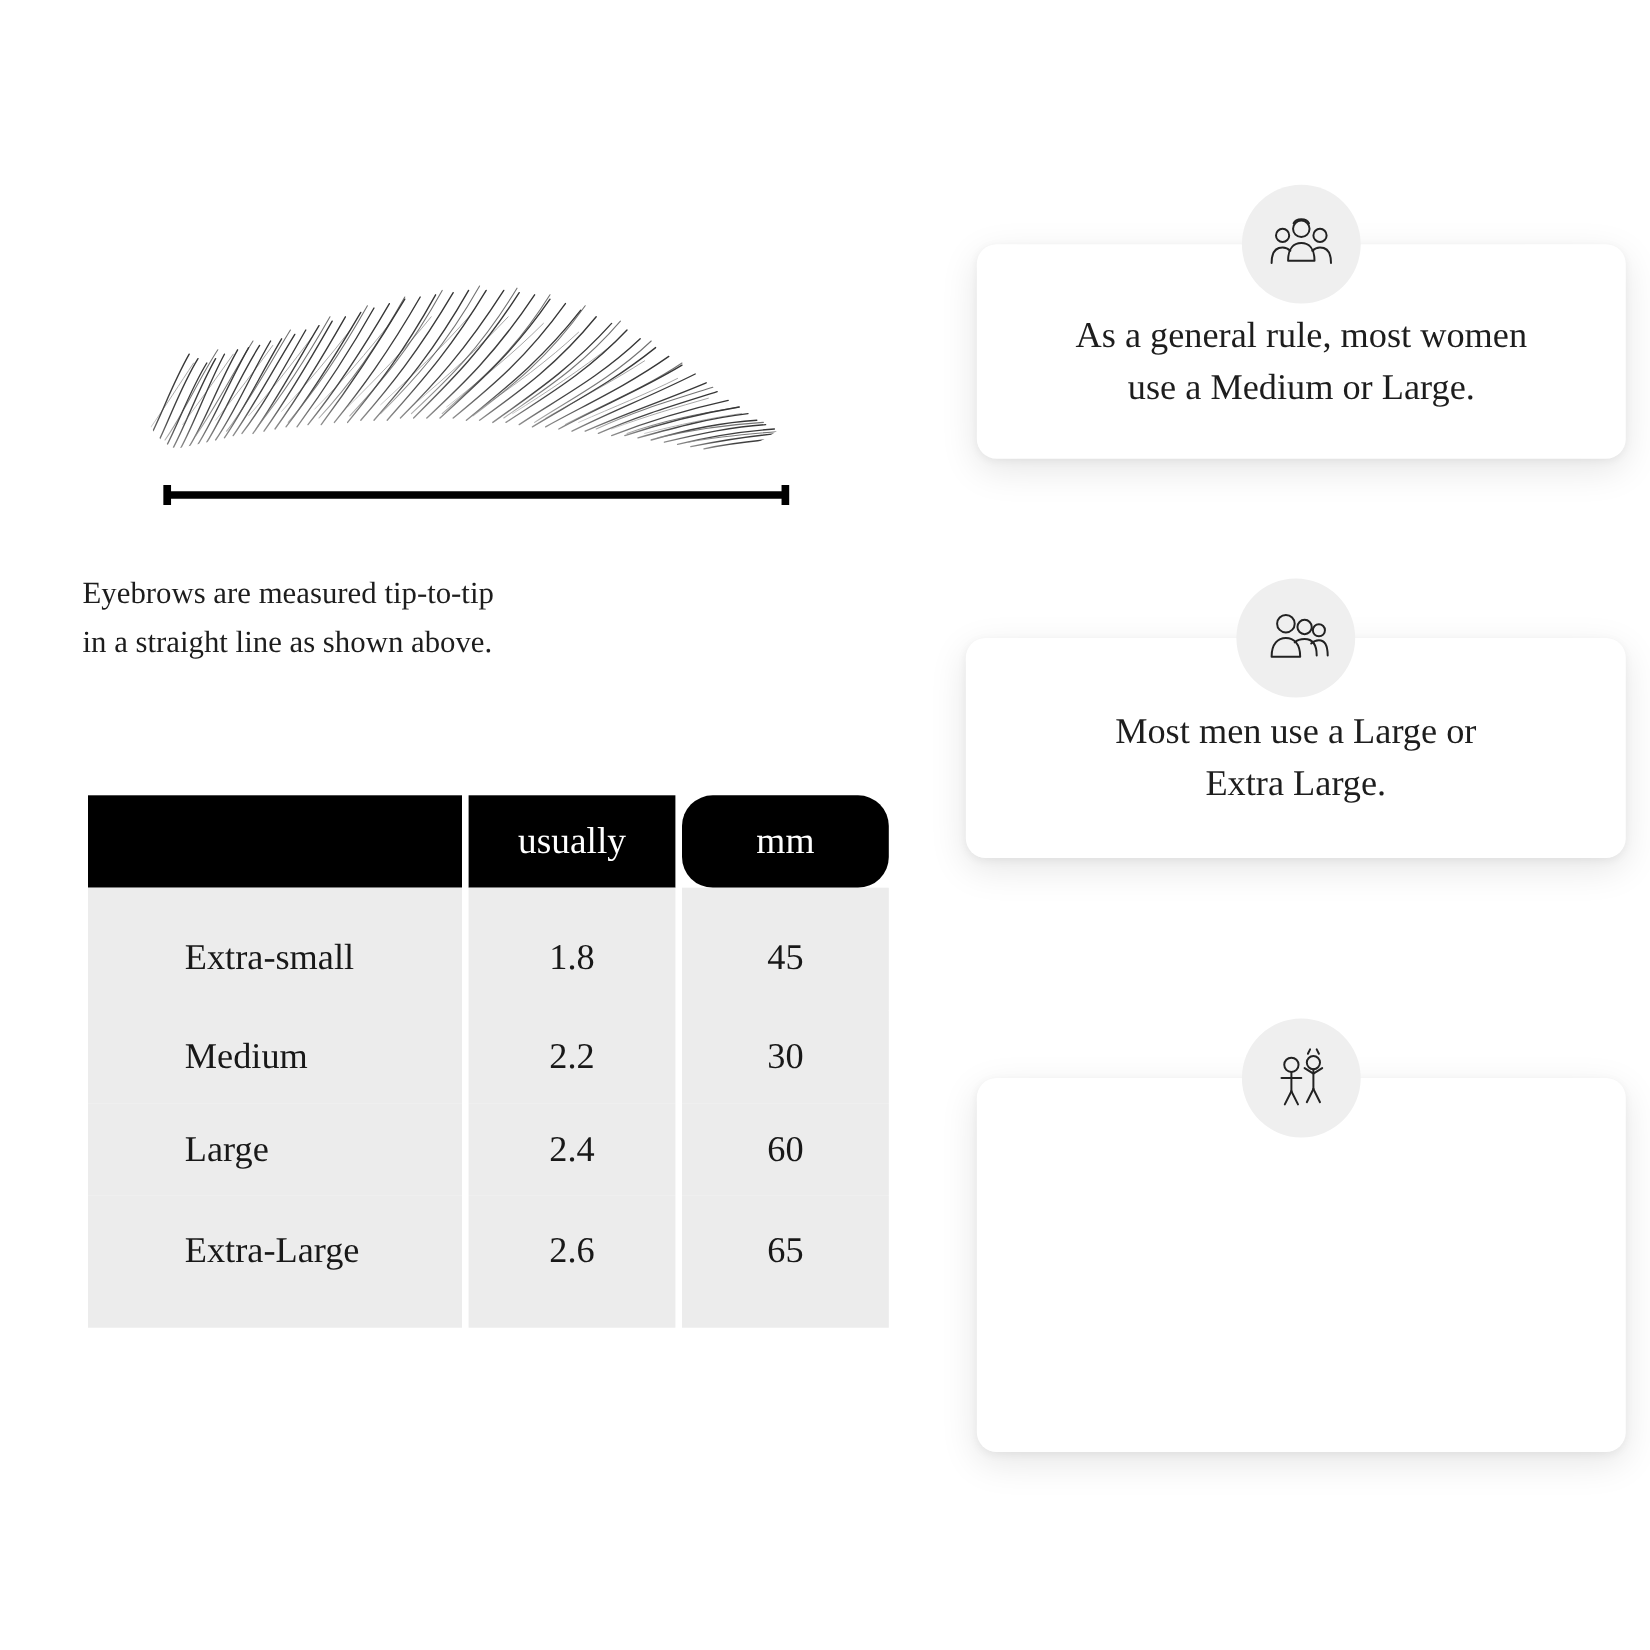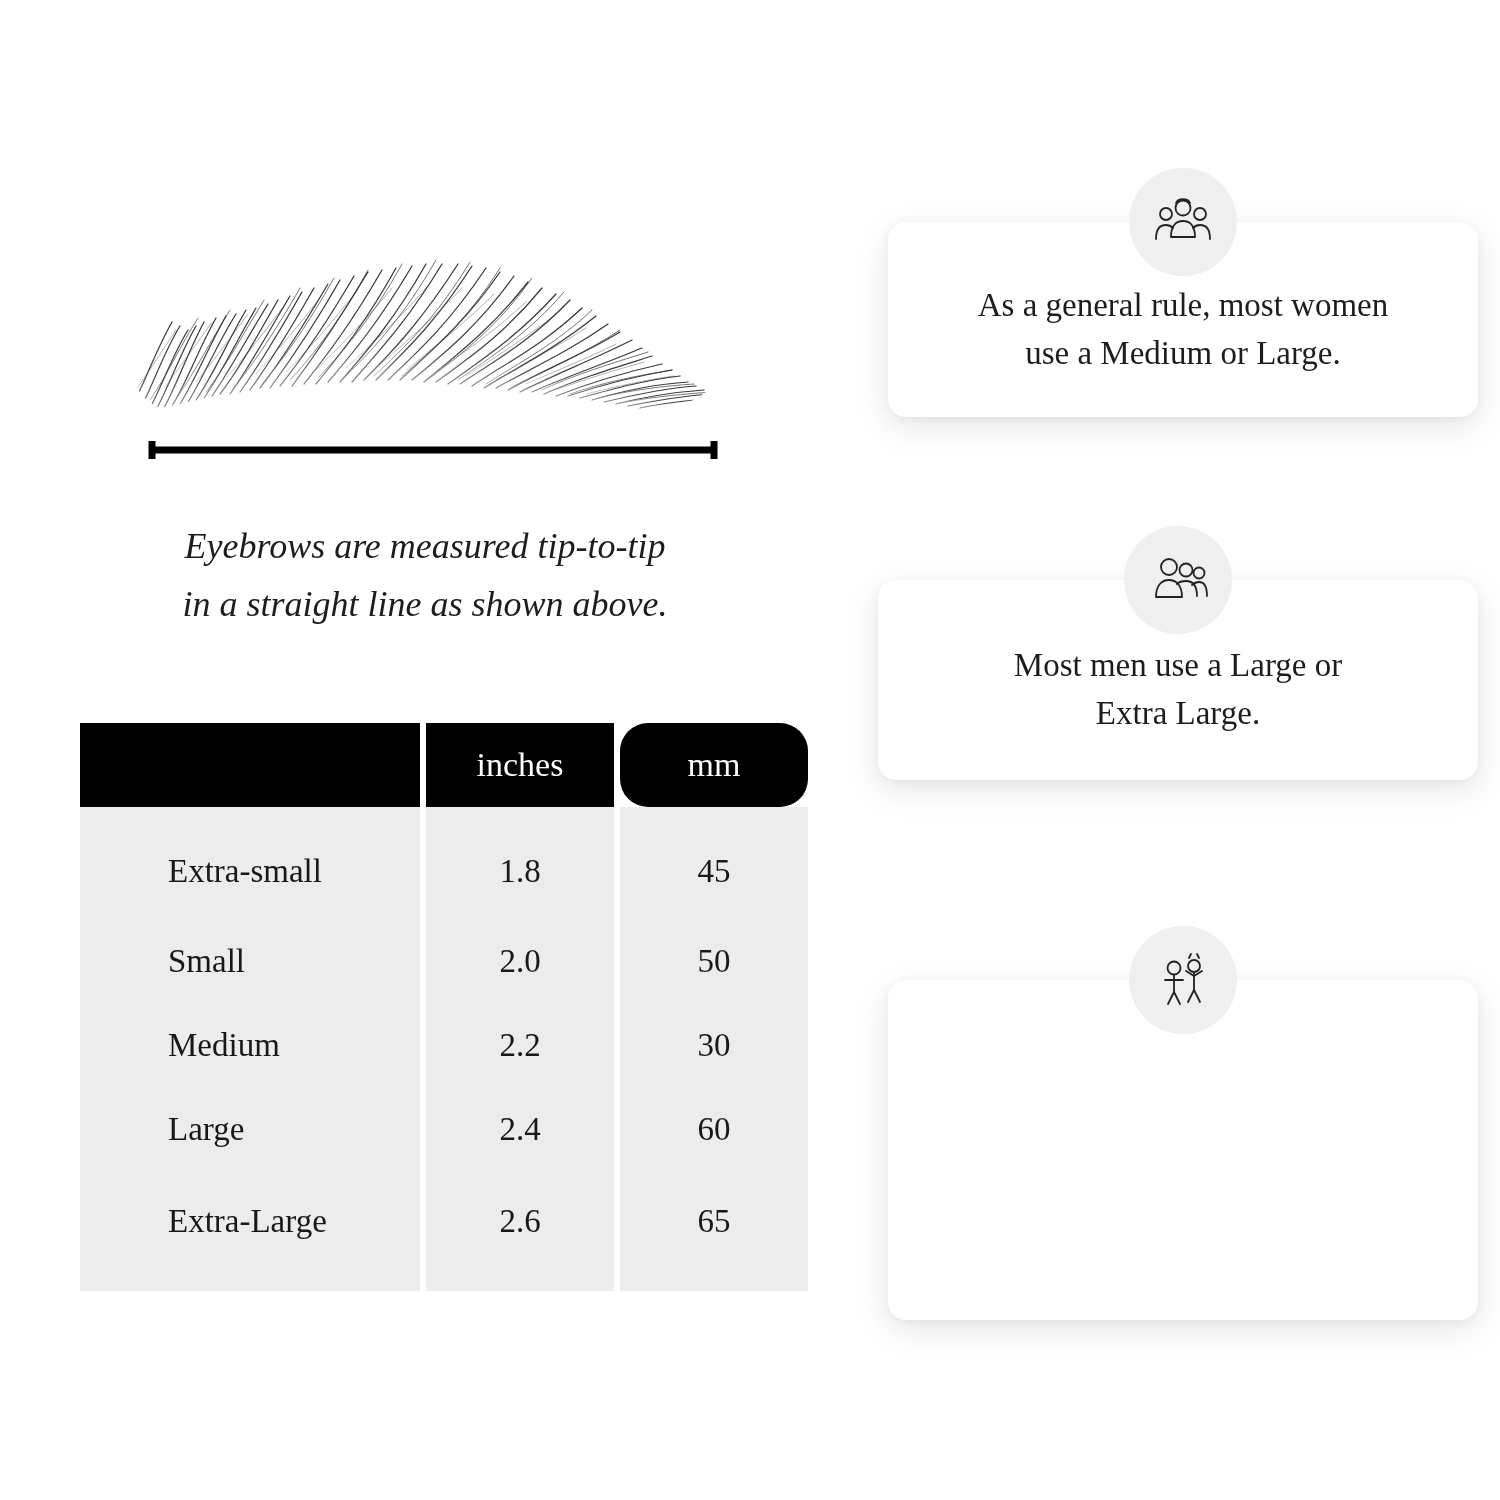--- a/index.html
+++ b/index.html
@@ -44,25 +44,23 @@
     top: 438px;
     width: 570px;
     height: 24px;
   }
 
   .caption {
     position: absolute;
     left: 75px;
     top: 518px;
     width: 700px;
-    text-align: center;
-    font-size: 36px;
+    font-size: 28px;
     line-height: 1.6;
     color: #1d1d1d;
-    font-style: italic;
   }
 
   
   .size-table {
     position: absolute;
     left: 74px;
     top: 723px;
     width: 720px;
     border-collapse: separate;
     border-spacing: 6px 0;
@@ -261,34 +259,29 @@
       </svg>
     </div>
 
     <div class="caption" style="white-space: pre-line;">Eyebrows are measured tip-to-tip
 in a straight line as shown above.</div>
 
     <table class="size-table">
       <thead>
         <tr>
           <th class="blank-head"></th>
-          <th class="inches-head">inches</th>
+          <th class="inches-head">usually</th>
           <th class="mm-head">mm</th>
         </tr>
       </thead>
       <tbody>
         <tr>
           <td class="name">Extra-small</td>
           <td class="num">1.8</td>
           <td class="num">45</td>
-        </tr>
-        <tr>
-          <td class="name">Small</td>
-          <td class="num">2.0</td>
-          <td class="num">50</td>
         </tr>
         <tr>
           <td class="name">Medium</td>
           <td class="num">2.2</td>
           <td class="num">30</td>
         </tr>
         <tr>
           <td class="name">Large</td>
           <td class="num">2.4</td>
           <td class="num">60</td>

